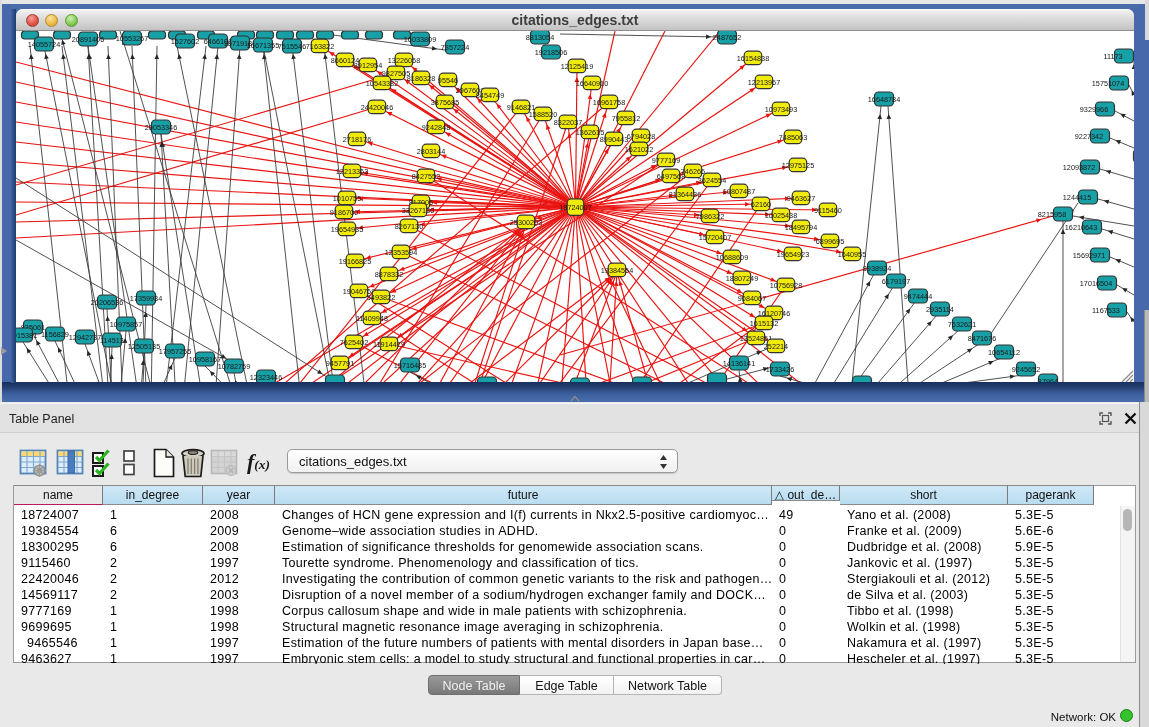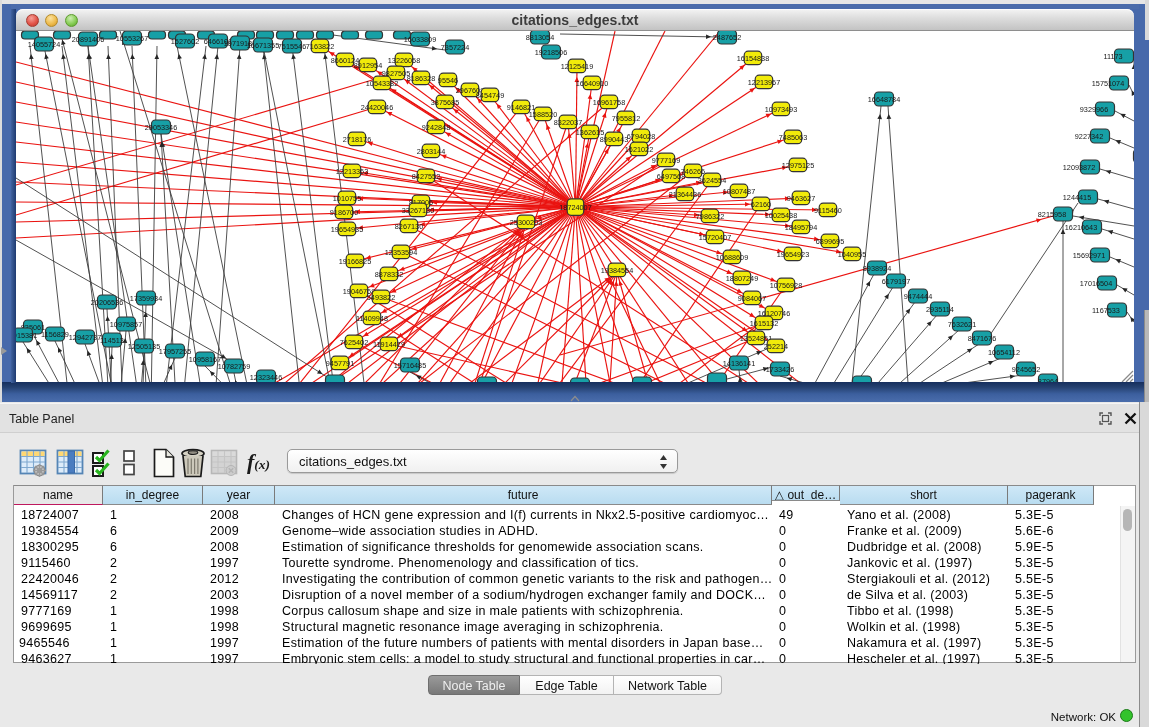--- a/index.html
+++ b/index.html
@@ -817,36 +817,36 @@
         <div style="position:absolute;left:203px;width:72px;top:0;height:16px;overflow:hidden;padding-left:7px;box-sizing:border-box;white-space:nowrap">2003</div>
         <div style="position:absolute;left:275px;width:497px;top:0;height:16px;overflow:hidden;padding-left:7px;box-sizing:border-box;white-space:nowrap">Disruption of a novel member of a sodium/hydrogen exchanger family and DOCK…</div>
         <div style="position:absolute;left:772px;width:68px;top:0;height:16px;overflow:hidden;padding-left:7px;box-sizing:border-box;white-space:nowrap">0</div>
         <div style="position:absolute;left:840px;width:168px;top:0;height:16px;overflow:hidden;padding-left:7px;box-sizing:border-box;white-space:nowrap">de Silva et al. (2003)</div>
         <div style="position:absolute;left:1008px;width:86px;top:0;height:16px;overflow:hidden;padding-left:7px;box-sizing:border-box;white-space:nowrap">5.3E-5</div>
       </div>
 <div style="position:absolute;left:0;top:96px;width:1100px;height:16px">
         <div style="position:absolute;left:14px;width:89px;top:0;height:16px;overflow:hidden;padding-left:7px;box-sizing:border-box;white-space:nowrap">9777169</div>
         <div style="position:absolute;left:103px;width:100px;top:0;height:16px;overflow:hidden;padding-left:7px;box-sizing:border-box;white-space:nowrap">1</div>
         <div style="position:absolute;left:203px;width:72px;top:0;height:16px;overflow:hidden;padding-left:7px;box-sizing:border-box;white-space:nowrap">1998</div>
-        <div style="position:absolute;left:275px;width:497px;top:0;height:16px;overflow:hidden;padding-left:7px;box-sizing:border-box;white-space:nowrap">Corpus callosum shape and size in male patients with schizophrenia.</div>
+        <div style="position:absolute;left:275px;width:497px;top:0;height:16px;overflow:hidden;padding-left:7px;box-sizing:border-box;white-space:nowrap">Corpus callosum shape and wide in male patients with schizophrenia.</div>
         <div style="position:absolute;left:772px;width:68px;top:0;height:16px;overflow:hidden;padding-left:7px;box-sizing:border-box;white-space:nowrap">0</div>
         <div style="position:absolute;left:840px;width:168px;top:0;height:16px;overflow:hidden;padding-left:7px;box-sizing:border-box;white-space:nowrap">Tibbo et al. (1998)</div>
         <div style="position:absolute;left:1008px;width:86px;top:0;height:16px;overflow:hidden;padding-left:7px;box-sizing:border-box;white-space:nowrap">5.3E-5</div>
       </div>
 <div style="position:absolute;left:0;top:112px;width:1100px;height:16px">
         <div style="position:absolute;left:14px;width:89px;top:0;height:16px;overflow:hidden;padding-left:7px;box-sizing:border-box;white-space:nowrap">9699695</div>
         <div style="position:absolute;left:103px;width:100px;top:0;height:16px;overflow:hidden;padding-left:7px;box-sizing:border-box;white-space:nowrap">1</div>
         <div style="position:absolute;left:203px;width:72px;top:0;height:16px;overflow:hidden;padding-left:7px;box-sizing:border-box;white-space:nowrap">1998</div>
         <div style="position:absolute;left:275px;width:497px;top:0;height:16px;overflow:hidden;padding-left:7px;box-sizing:border-box;white-space:nowrap">Structural magnetic resonance image averaging in schizophrenia.</div>
         <div style="position:absolute;left:772px;width:68px;top:0;height:16px;overflow:hidden;padding-left:7px;box-sizing:border-box;white-space:nowrap">0</div>
         <div style="position:absolute;left:840px;width:168px;top:0;height:16px;overflow:hidden;padding-left:7px;box-sizing:border-box;white-space:nowrap">Wolkin et al. (1998)</div>
         <div style="position:absolute;left:1008px;width:86px;top:0;height:16px;overflow:hidden;padding-left:7px;box-sizing:border-box;white-space:nowrap">5.3E-5</div>
       </div>
 <div style="position:absolute;left:0;top:128px;width:1100px;height:16px">
-        <div style="position:absolute;left:14px;width:89px;top:0;height:16px;overflow:hidden;padding-left:5px;box-sizing:border-box;white-space:nowrap">9465546</div>
+        <div style="position:absolute;left:14px;width:89px;top:0;height:16px;overflow:hidden;padding-left:13px;box-sizing:border-box;white-space:nowrap">9465546</div>
         <div style="position:absolute;left:103px;width:100px;top:0;height:16px;overflow:hidden;padding-left:7px;box-sizing:border-box;white-space:nowrap">1</div>
         <div style="position:absolute;left:203px;width:72px;top:0;height:16px;overflow:hidden;padding-left:7px;box-sizing:border-box;white-space:nowrap">1997</div>
         <div style="position:absolute;left:275px;width:497px;top:0;height:16px;overflow:hidden;padding-left:7px;box-sizing:border-box;white-space:nowrap">Estimation of the future numbers of patients with mental disorders in Japan base…</div>
         <div style="position:absolute;left:772px;width:68px;top:0;height:16px;overflow:hidden;padding-left:7px;box-sizing:border-box;white-space:nowrap">0</div>
         <div style="position:absolute;left:840px;width:168px;top:0;height:16px;overflow:hidden;padding-left:7px;box-sizing:border-box;white-space:nowrap">Nakamura et al. (1997)</div>
         <div style="position:absolute;left:1008px;width:86px;top:0;height:16px;overflow:hidden;padding-left:7px;box-sizing:border-box;white-space:nowrap">5.3E-5</div>
       </div>
 <div style="position:absolute;left:0;top:144px;width:1100px;height:16px">
         <div style="position:absolute;left:14px;width:89px;top:0;height:16px;overflow:hidden;padding-left:7px;box-sizing:border-box;white-space:nowrap">9463627</div>
         <div style="position:absolute;left:103px;width:100px;top:0;height:16px;overflow:hidden;padding-left:7px;box-sizing:border-box;white-space:nowrap">1</div>

